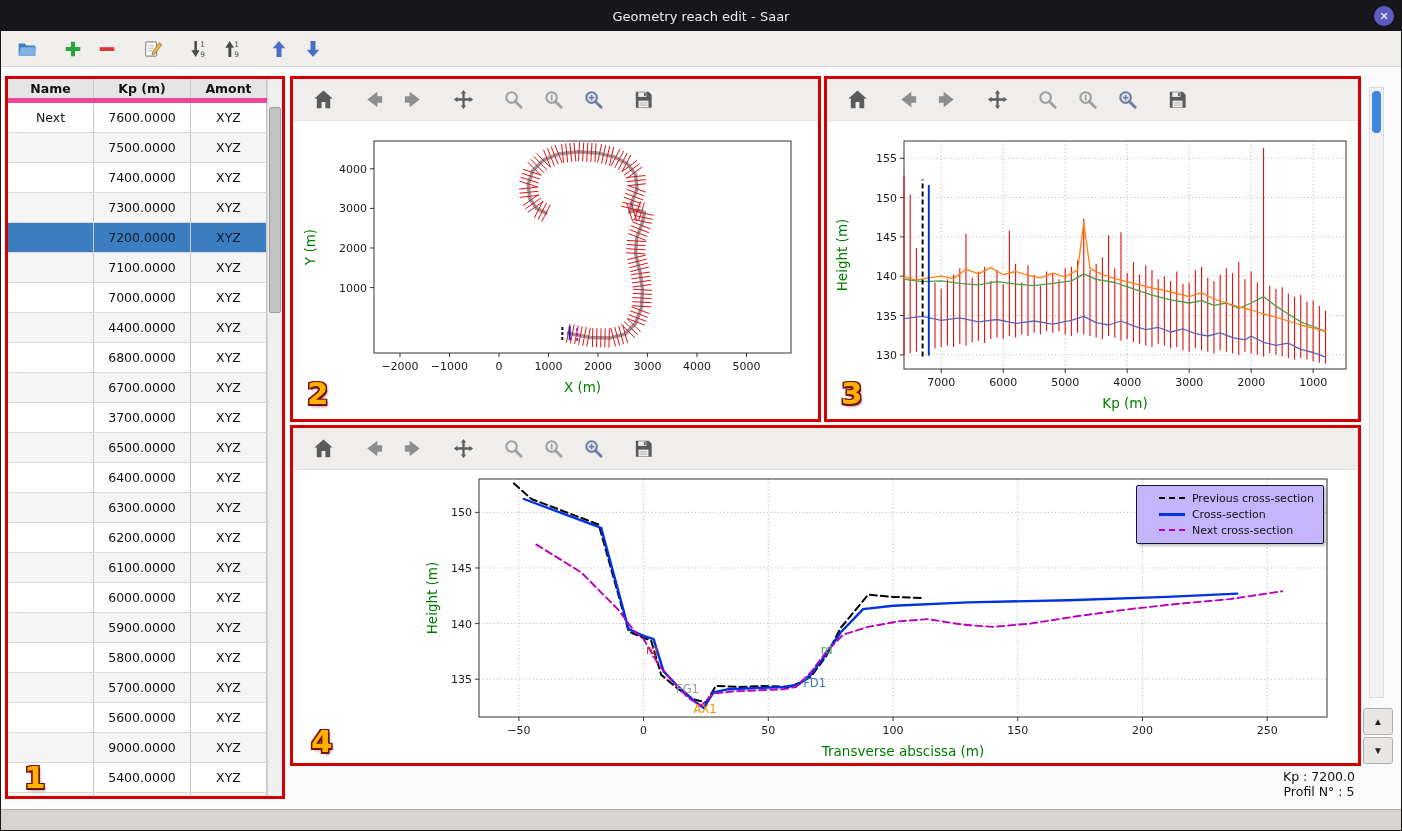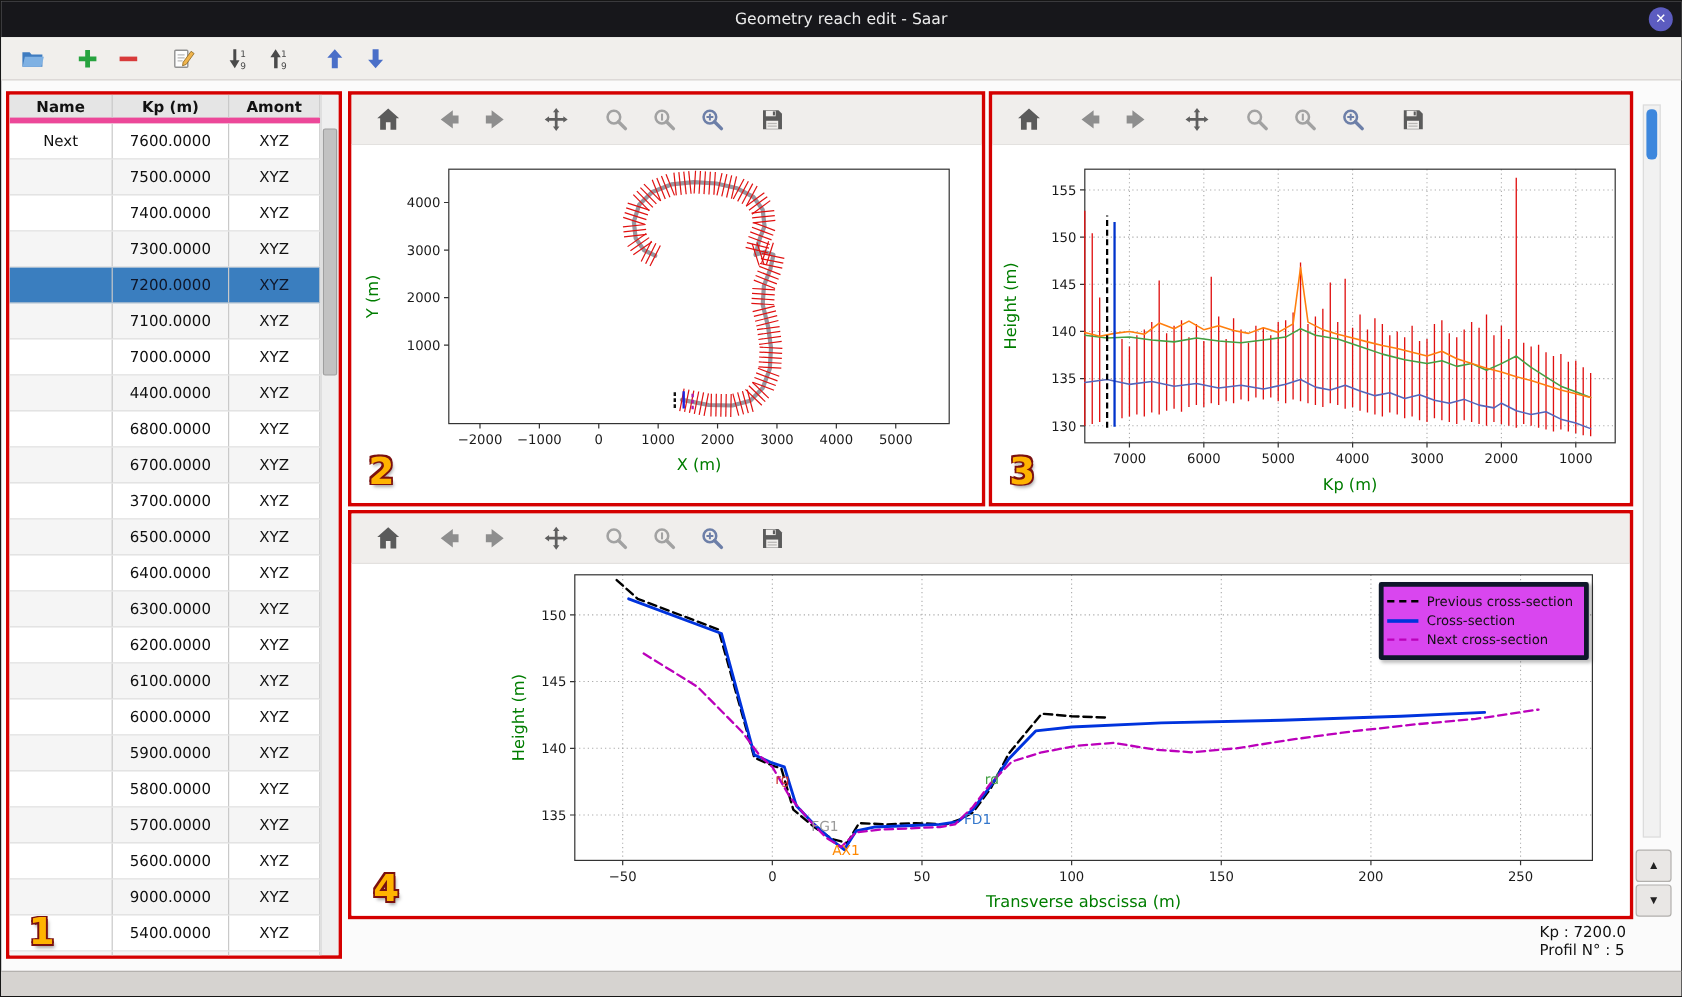--- a/index.html
+++ b/index.html
@@ -43,36 +43,36 @@
   .trow.alt{background:#f5f5f5}
   .trow.selected{background:var(--sel,#3a7ebf);color:#0f172a}
   .t-scroll{position:absolute;right:0;top:0;width:15px;bottom:0;background:#efefef;border-left:1px solid #d5d5d5}
   .t-thumb{position:absolute;left:1px;right:1px;top:28px;height:206px;background:#c2c2c2;border:1px solid #9f9f9f;border-radius:2px}
 
   
   .panel-num{position:absolute;font-size:31px;font-weight:bold;color:var(--annot,#ffb300);line-height:1;
     text-shadow:-1.5px -1.5px 0 #7a1010,1.5px -1.5px 0 #7a1010,-1.5px 1.5px 0 #7a1010,1.5px 1.5px 0 #7a1010,2px 3px 3px rgba(0,0,0,.35)}
 
   
-  .legend{position:absolute;top:57px;right:34px;background:#d946ef;border:4px solid #0f172a;border-radius:2px;padding:4px 9px 5px 3px;box-shadow:2px 2px 3px rgba(0,0,0,.25)}
+  .legend{position:absolute;top:57px;right:34px;background:#c4b5fd;border:1px solid #0f172a;border-radius:2px;padding:4px 9px 5px 22px;box-shadow:2px 2px 3px rgba(0,0,0,.25)}
   .lg-row{display:flex;align-items:center;height:16px}
   .lg-line{width:26px;margin-right:7px}
   .lg-prev{border-top:2px dashed #000}
   .lg-cur{border-top:3px solid #0033dd}
   .lg-next{border-top:2px dashed #bb00bb}
   .lg-text{font-size:11px;color:#111}
 
   
   .v-scroll{position:absolute;left:1368px;top:86px;width:15px;height:611px;background:#f1f1f1;border:1px solid #dcdcdc}
   .v-thumb{position:absolute;left:2px;right:2px;top:3px;height:42px;background:#3d87dd;border-radius:4px}
   .nav-btn{position:absolute;left:1362px;width:30px;height:27px;background:#e9e7e5;border:1px solid #b2b0ad;border-radius:3px;font-size:10px;display:flex;align-items:center;justify-content:center;color:#222;cursor:pointer}
   #nav-up{top:707px}
   #nav-down{top:736px}
 
-  .status-labels{position:absolute;right:46px;top:768px;text-align:left;font-size:12.5px;line-height:15px;color:#111}
+  .status-labels{position:absolute;right:46px;top:768px;text-align:center;font-size:12.5px;line-height:15px;color:#111}
   .statusbar{position:absolute;left:0;right:0;bottom:0;height:21px;background:#d6d3d0;border-top:1px solid #b4b1ae}
 </style>
 </head>
 <body>
 
 <svg width="0" height="0" style="position:absolute" aria-hidden="true">
   <defs>
     <symbol id="sym-folder" viewBox="0 0 24 24">
         <path d="M2 5.5h7.2l2 2.3H22V20H2Z" fill="#3f7cc0"></path>
         <path d="M4.5 10h19L21 20H2.2Z" fill="#7fb1e3"></path>

